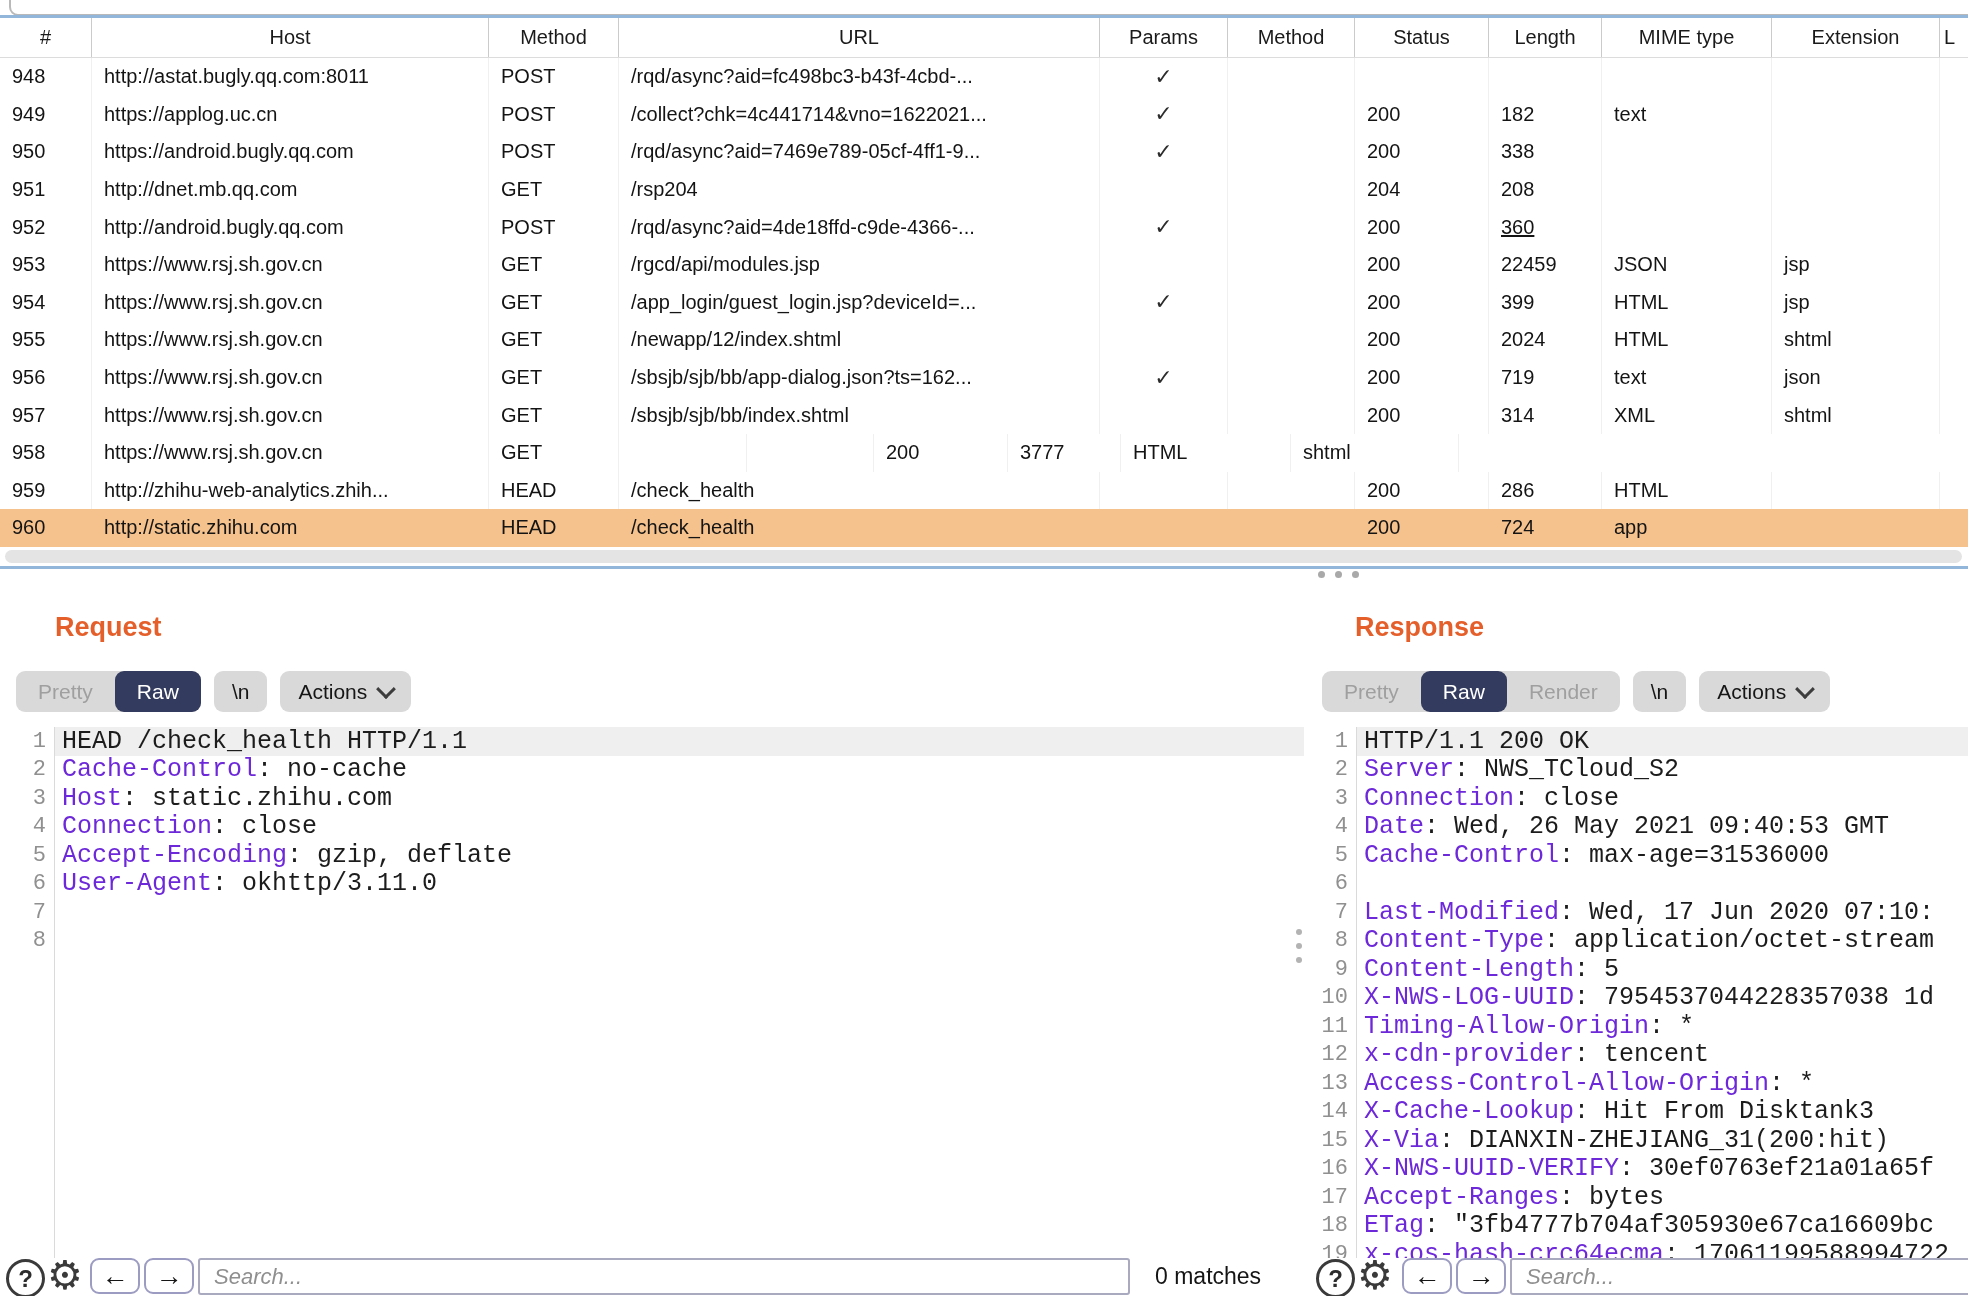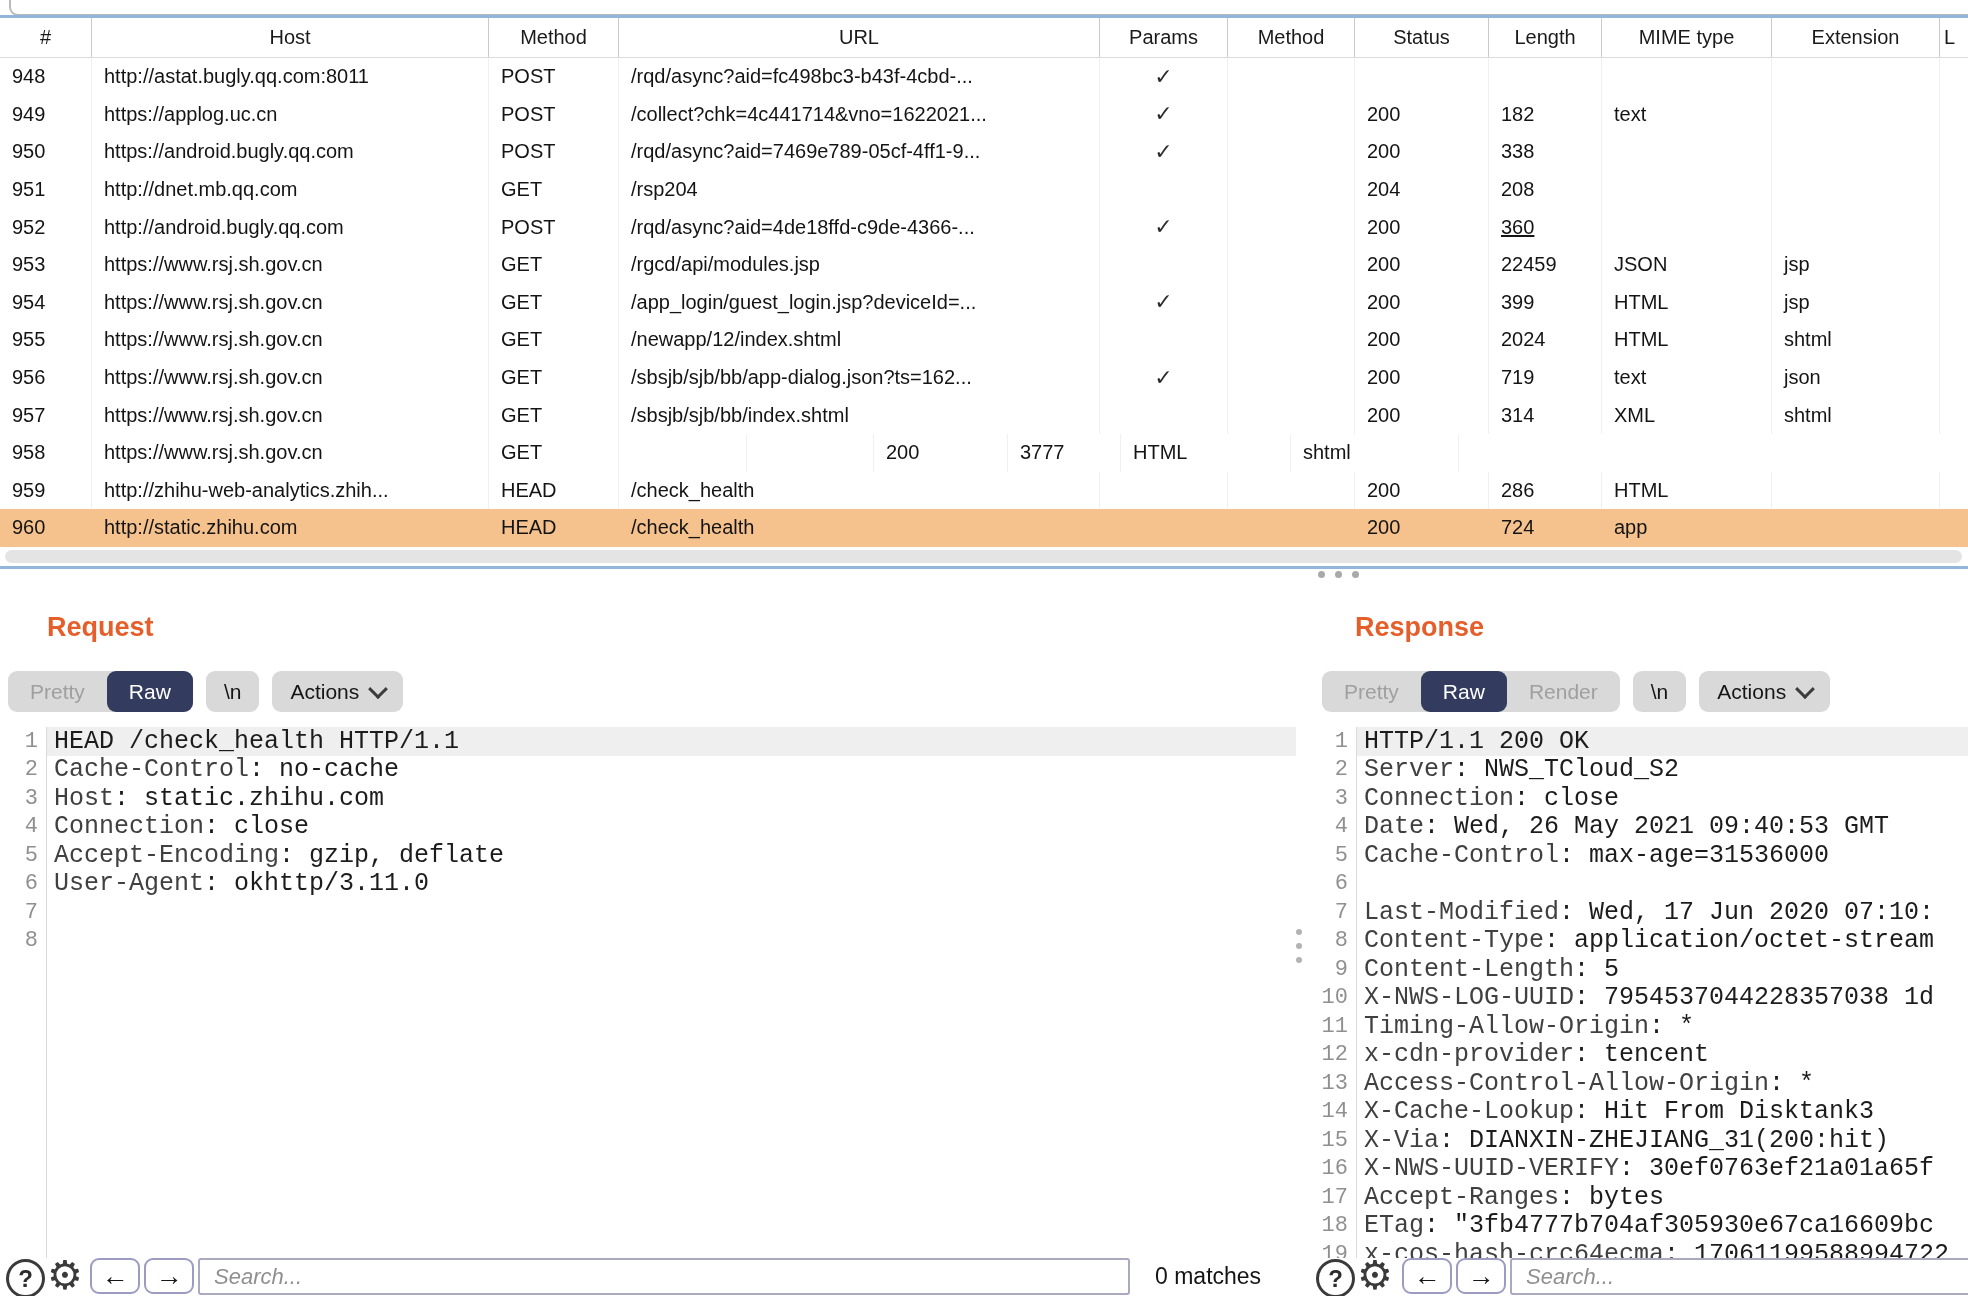--- a/index.html
+++ b/index.html
@@ -32,21 +32,21 @@
   
   .hscroll{position:absolute;left:5px;top:550px;width:1957px;height:13px;border-radius:7px;background:#e4e4e4;}
 
   .gapdots{position:absolute;top:571px;left:1318px;display:flex;gap:10px;}
   .gapdots i{width:7px;height:7px;border-radius:50%;background:#a9a9a9;display:block;}
   .vdots{position:absolute;left:1296px;top:929px;display:flex;flex-direction:column;gap:8px;}
   .vdots i{width:6px;height:6px;border-radius:50%;background:#b3b3b3;display:block;}
 
   
   .panel{position:absolute;top:582px;height:676px;background:#fff;overflow:hidden;}
-  .panel.request{left:0;width:1296px;}
+  .panel.request{left:8px;width:1296px;}
   .panel.response{left:1310px;width:658px;}
   .ptitle{position:absolute;top:30px;font-size:27px;font-weight:bold;color:#e55f2b;}
   .panel.request .ptitle{left:47px;}
   .panel.response .ptitle{left:45px;}
   .tabsrow{position:absolute;top:89px;display:flex;align-items:center;gap:13px;}
   .panel.request .tabsrow{left:8px;}
   .panel.response .tabsrow{left:12px;}
   .seg{display:inline-flex;background:#d9d9d9;border-radius:9px;}
   .tab{height:41px;line-height:41px;padding:0 22px;font-size:21px;color:#9f9f9f;cursor:default;}
   .tab.active{background:#333b5e;color:#fff;border-radius:9px;}
@@ -55,21 +55,21 @@
   .chev{width:11px;height:11px;border-right:3px solid #3c3c3c;border-bottom:3px solid #3c3c3c;
         transform:rotate(45deg) translate(-2px,-2px);display:inline-block;}
 
   
   .editor{position:absolute;left:0;top:145px;right:0;bottom:0;font-family:"Liberation Mono",monospace;}
   .gutline{position:absolute;left:46px;top:0;bottom:0;width:1px;background:#dadada;}
   .eline{display:flex;height:28.5px;align-items:center;white-space:pre;}
   .eline.hl{background:linear-gradient(to right,transparent 47px,#efefef 47px);}
   .ln{width:38px;flex:0 0 38px;text-align:right;font-size:22px;color:#909090;}
   .etext{margin-left:16px;font-size:25px;color:#1c1c1c;}
-  .etext .key{color:#404040;}
+  .etext .key{color:#6d28d9;}
 
   
   .bottombar{position:absolute;left:0;top:1258px;width:1968px;height:38px;background:#fff;z-index:5;}
   .qcircle{position:absolute;width:33px;height:33px;border:3px solid #3a3a3a;border-radius:50%;
            display:flex;align-items:center;justify-content:center;font-size:24px;font-weight:bold;color:#2c2c2c;top:1px;}
   .gear{position:absolute;top:-3px;font-size:40px;color:#3a3a3a;line-height:1;}
   .navbtn{position:absolute;top:0;width:50px;height:36px;border:2.5px solid #9c9cc2;border-radius:9px;
           box-sizing:border-box;display:flex;align-items:center;justify-content:center;
           font-size:27px;font-weight:bold;color:#161616;background:#fff;}
   .searchbox{position:absolute;top:0;height:37px;border:2px solid #a9a9bf;border-radius:3px;

